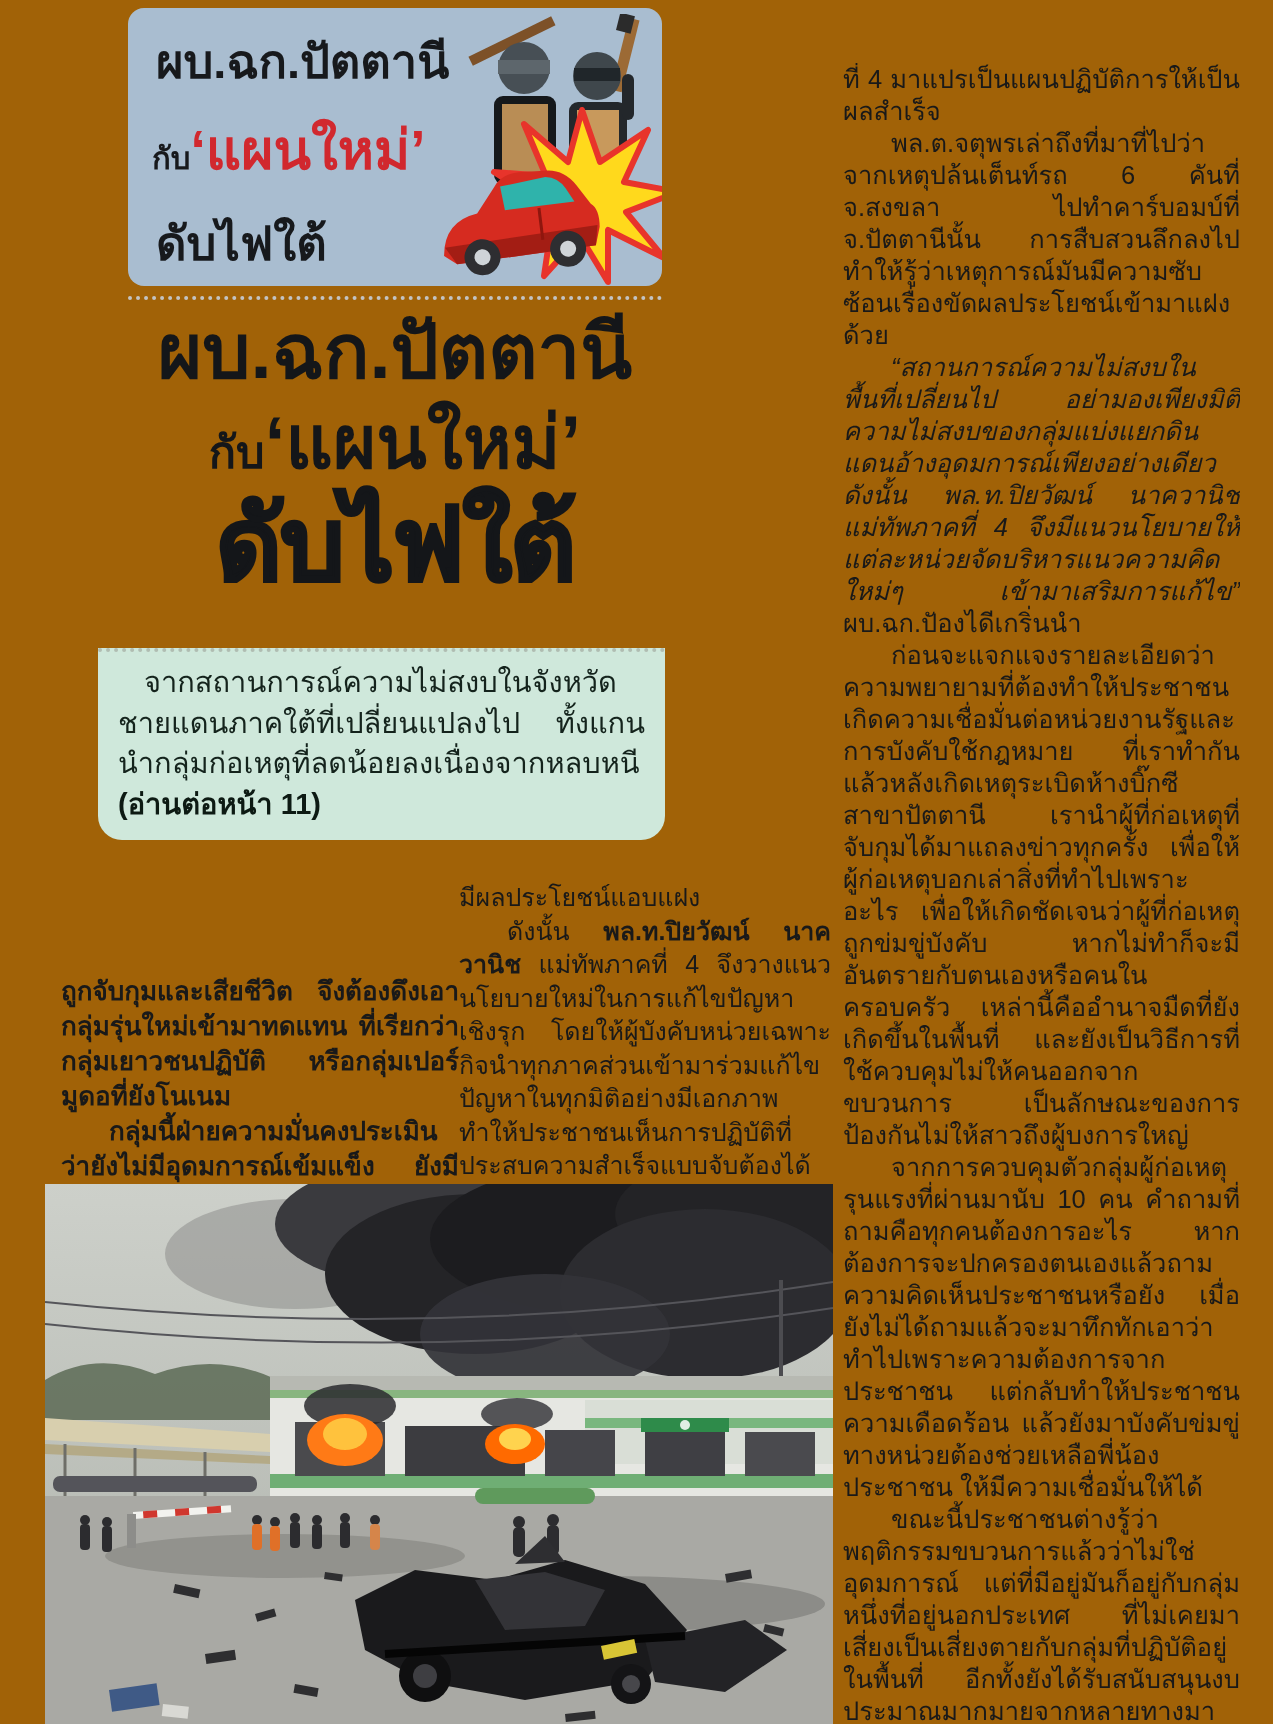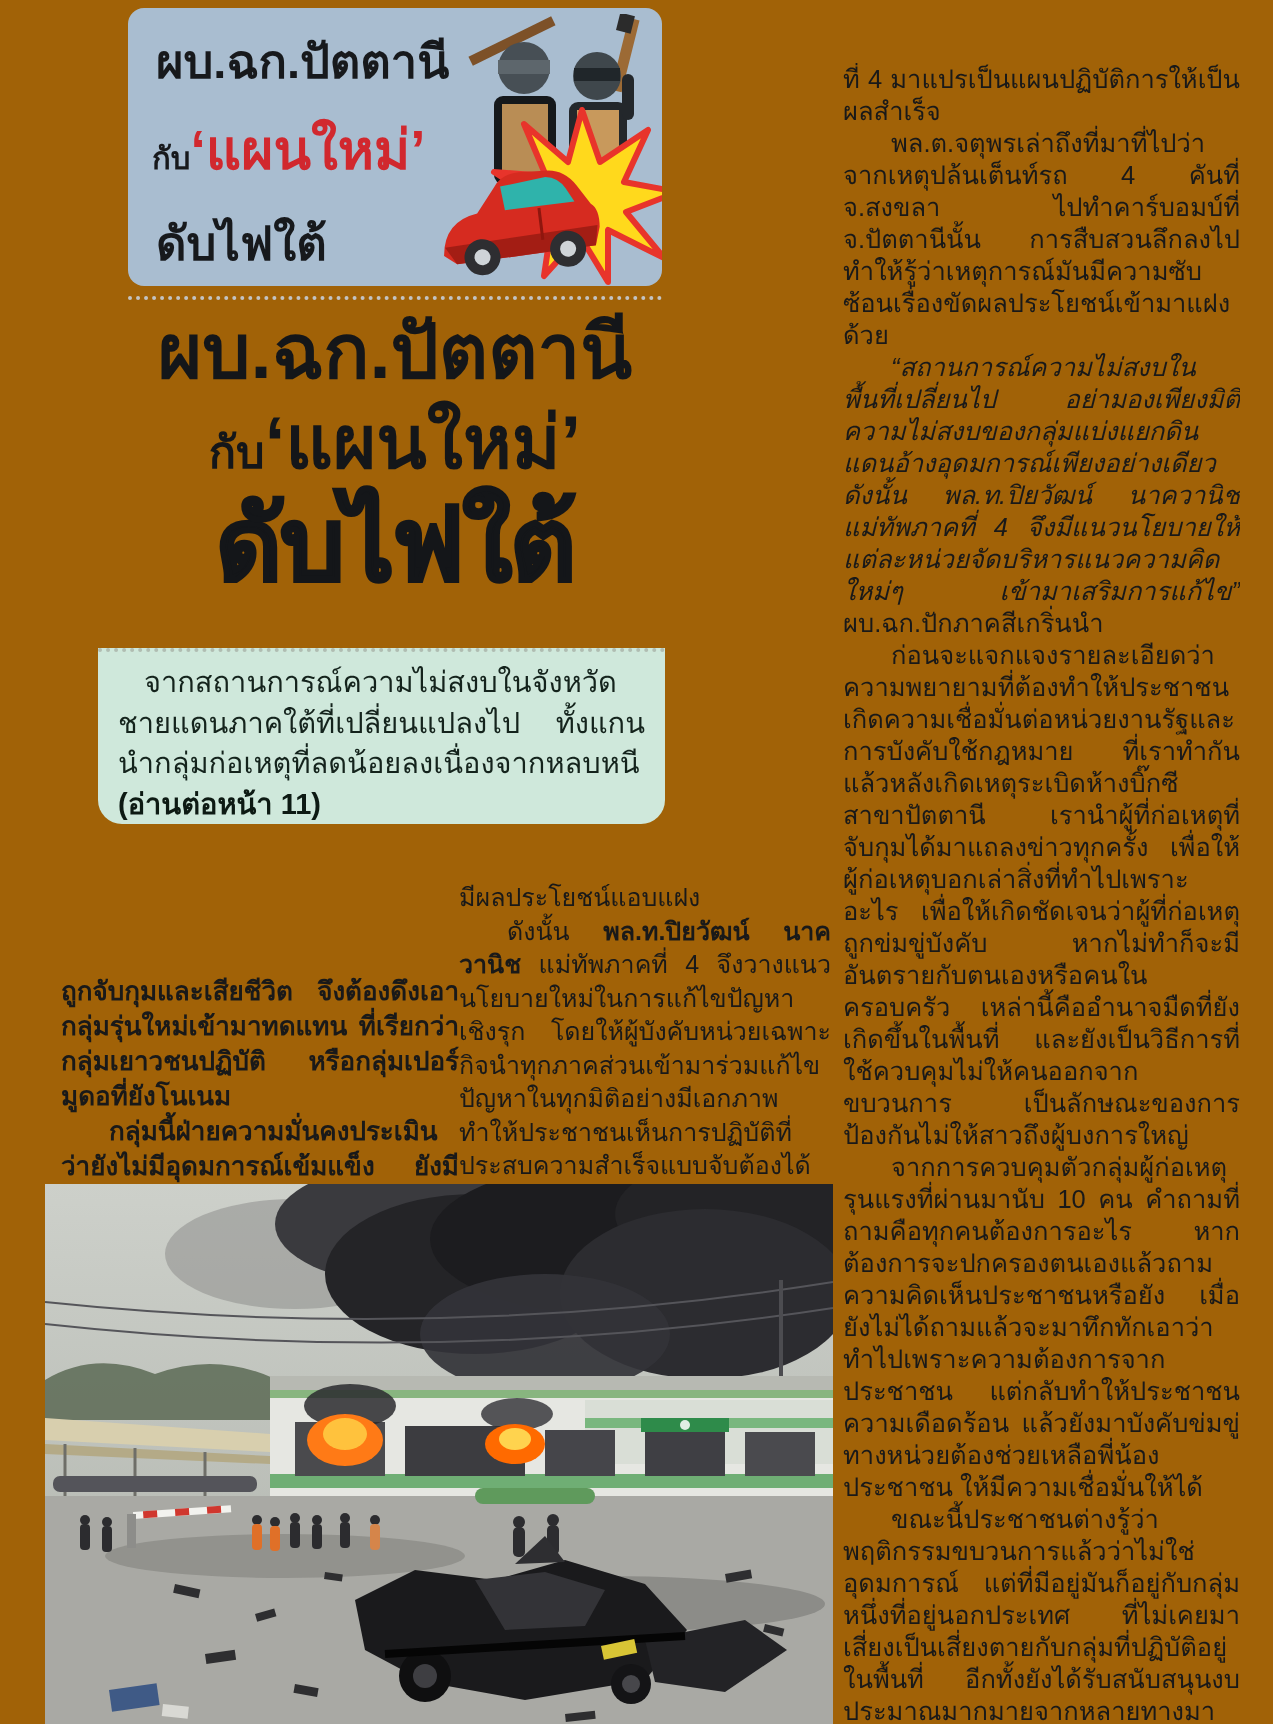--- a/index.html
+++ b/index.html
@@ -20,21 +20,21 @@
   
   .headline{position:absolute;left:45px;top:306px;width:700px;text-align:center;color:#141619;}
   .headline .h1{font-size:76px;font-weight:bold;line-height:1.22;margin:0;}
   .headline .h2{font-size:74px;font-weight:bold;line-height:1.2;margin:0;}
   .headline .h2 .pref{font-size:45px;}
   .headline .h3{font-size:102px;font-weight:900;line-height:1.12;margin:0;letter-spacing:-2px;
                 -webkit-text-stroke:3px #141619;}
 
   
   .lead{position:absolute;left:98px;top:648px;width:567px;box-sizing:border-box;background:#cfe8db;
-        border-top:4px dotted #b0bdb2;border-radius:0 0 24px 24px;padding:10px 20px 0 20px;
+        border-top:4px dotted #b0bdb2;border-radius:0 0 24px 24px;padding:10px 20px 16px 20px;
         font-size:29px;line-height:1.4;color:#14231c;text-align:justify;}
   .lead .ind{display:inline-block;width:26px;}
   .lead b{color:#0d1a13;}
 
   
   .sec-head{position:absolute;left:45px;top:834px;width:398px;box-sizing:border-box;
             border-top:3px solid #8f8f8f;border-bottom:3px solid #8f8f8f;
             text-align:center;padding:12px 0 18px 0;}
   .sec-head span{font-size:43px;font-weight:bold;color:#101010;}
 
@@ -116,22 +116,22 @@
   </div>
 
   <div class="col" id="col2">
     <p>มีผลประโยชน์แอบแฝง</p>
     <p class="ind"><span>ดังนั้น </span><b>พล.ท.ปิยวัฒน์ นาควานิช</b><span> แม่ทัพภาคที่ 4 จึงวางแนวนโยบายใหม่ในการแก้ไขปัญหาเชิงรุก โดยให้ผู้บังคับหน่วยเฉพาะกิจนำทุกภาคส่วนเข้ามาร่วมแก้ไขปัญหาในทุกมิติอย่างมีเอกภาพ ทำให้ประชาชนเห็นการปฏิบัติที่ประสบความสำเร็จแบบจับต้องได้จริง ให้ประชาชนมีส่วนรับรู้</span></p>
     <p class="ind"><span>ขณะเดียวกัน </span><b>พล.ต.จตุพร กลัมพสุต</b></p>
   </div>
 
   <div class="col" id="col3">
     <p>ที่ 4 มาแปรเป็นแผนปฏิบัติการให้เป็นผลสำเร็จ</p>
-    <p class="ind">พล.ต.จตุพรเล่าถึงที่มาที่ไปว่า จากเหตุปล้นเต็นท์รถ 4 คันที่ จ.สงขลา ไปทำคาร์บอมบ์ที่ จ.ปัตตานีนั้น การสืบสวนลึกลงไปทำให้รู้ว่าเหตุการณ์มันมีความซับซ้อนเรื่องขัดผลประโยชน์เข้ามาแฝงด้วย</p>
-    <p class="ind"><span class="quote">“สถานการณ์ความไม่สงบในพื้นที่เปลี่ยนไป อย่ามองเพียงมิติความไม่สงบของกลุ่มแบ่งแยกดินแดนอ้างอุดมการณ์เพียงอย่างเดียว ดังนั้น พล.ท.ปิยวัฒน์ นาควานิช แม่ทัพภาคที่ 4 จึงมีแนวนโยบายให้แต่ละหน่วยจัดบริหารแนวความคิดใหม่ๆ เข้ามาเสริมการแก้ไข”</span><span> ผบ.ฉก.ปักภาคสีเกริ่นนำ</span></p>
+    <p class="ind">พล.ต.จตุพรเล่าถึงที่มาที่ไปว่า จากเหตุปล้นเต็นท์รถ 6 คันที่ จ.สงขลา ไปทำคาร์บอมบ์ที่ จ.ปัตตานีนั้น การสืบสวนลึกลงไปทำให้รู้ว่าเหตุการณ์มันมีความซับซ้อนเรื่องขัดผลประโยชน์เข้ามาแฝงด้วย</p>
+    <p class="ind"><span class="quote">“สถานการณ์ความไม่สงบในพื้นที่เปลี่ยนไป อย่ามองเพียงมิติความไม่สงบของกลุ่มแบ่งแยกดินแดนอ้างอุดมการณ์เพียงอย่างเดียว ดังนั้น พล.ท.ปิยวัฒน์ นาควานิช แม่ทัพภาคที่ 4 จึงมีแนวนโยบายให้แต่ละหน่วยจัดบริหารแนวความคิดใหม่ๆ เข้ามาเสริมการแก้ไข”</span><span> ผบ.ฉก.ปัองไดีเกริ่นนำ</span></p>
     <p class="ind">ก่อนจะแจกแจงรายละเอียดว่า ความพยายามที่ต้องทำให้ประชาชนเกิดความเชื่อมั่นต่อหน่วยงานรัฐและการบังคับใช้กฎหมาย ที่เราทำกันแล้วหลังเกิดเหตุระเบิดห้างบิ๊กซี สาขาปัตตานี เรานำผู้ที่ก่อเหตุที่จับกุมได้มาแถลงข่าวทุกครั้ง เพื่อให้ผู้ก่อเหตุบอกเล่าสิ่งที่ทำไปเพราะอะไร เพื่อให้เกิดชัดเจนว่าผู้ที่ก่อเหตุถูกข่มขู่บังคับ หากไม่ทำก็จะมีอันตรายกับตนเองหรือคนในครอบครัว เหล่านี้คืออำนาจมืดที่ยังเกิดขึ้นในพื้นที่ และยังเป็นวิธีการที่ใช้ควบคุมไม่ให้คนออกจากขบวนการ เป็นลักษณะของการป้องกันไม่ให้สาวถึงผู้บงการใหญ่</p>
     <p class="ind">จากการควบคุมตัวกลุ่มผู้ก่อเหตุรุนแรงที่ผ่านมานับ 10 คน คำถามที่ถามคือทุกคนต้องการอะไร หากต้องการจะปกครองตนเองแล้วถามความคิดเห็นประชาชนหรือยัง เมื่อยังไม่ได้ถามแล้วจะมาทึกทักเอาว่าทำไปเพราะความต้องการจากประชาชน แต่กลับทำให้ประชาชนความเดือดร้อน แล้วยังมาบังคับข่มขู่ ทางหน่วยต้องช่วยเหลือพี่น้องประชาชน ให้มีความเชื่อมั่นให้ได้</p>
     <p class="ind">ขณะนี้ประชาชนต่างรู้ว่าพฤติกรรมขบวนการแล้วว่าไม่ใช่อุดมการณ์ แต่ที่มีอยู่มันก็อยู่กับกลุ่มหนึ่งที่อยู่นอกประเทศ ที่ไม่เคยมาเสี่ยงเป็นเสี่ยงตายกับกลุ่มที่ปฏิบัติอยู่ในพื้นที่ อีกทั้งยังได้รับสนับสนุนงบประมาณมากมายจากหลายทางมาใช้อย่างสุขสบาย</p>
 
   </div>
 
   <div class="photo">
     <svg viewBox="0 0 788 540" preserveAspectRatio="none">
       <defs>
         <linearGradient id="sky" x1="0" y1="0" x2="0" y2="1">

